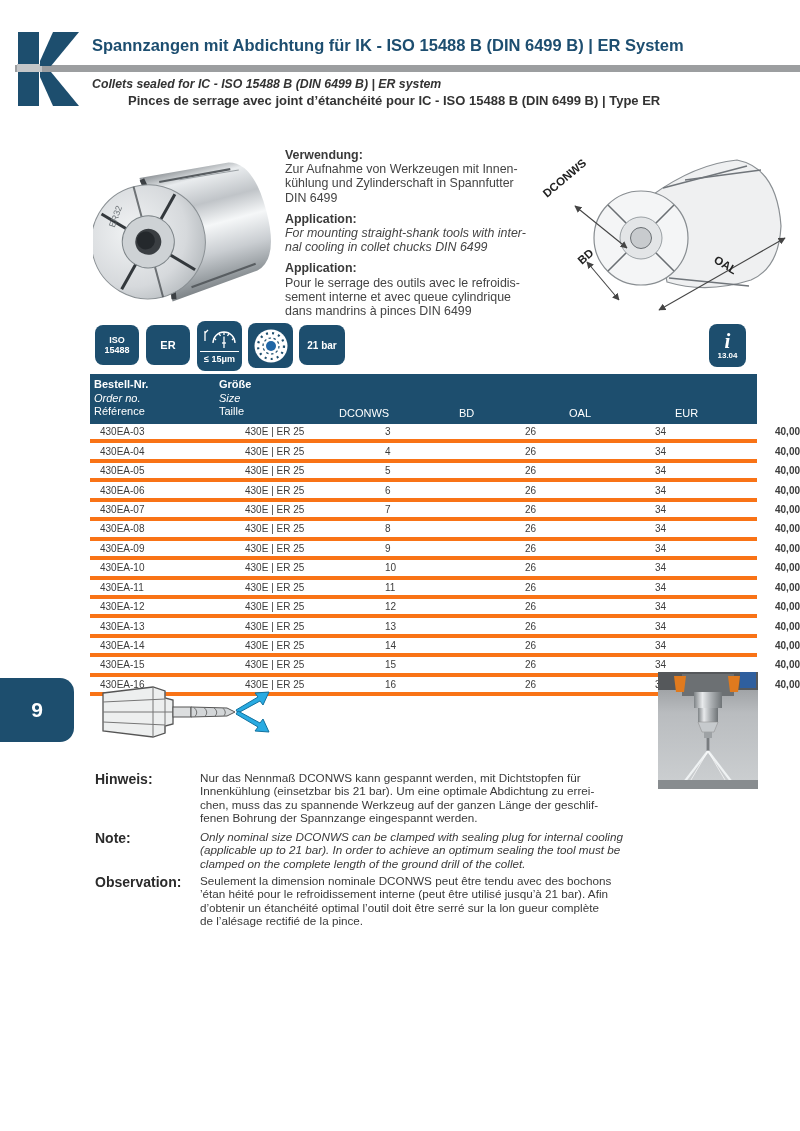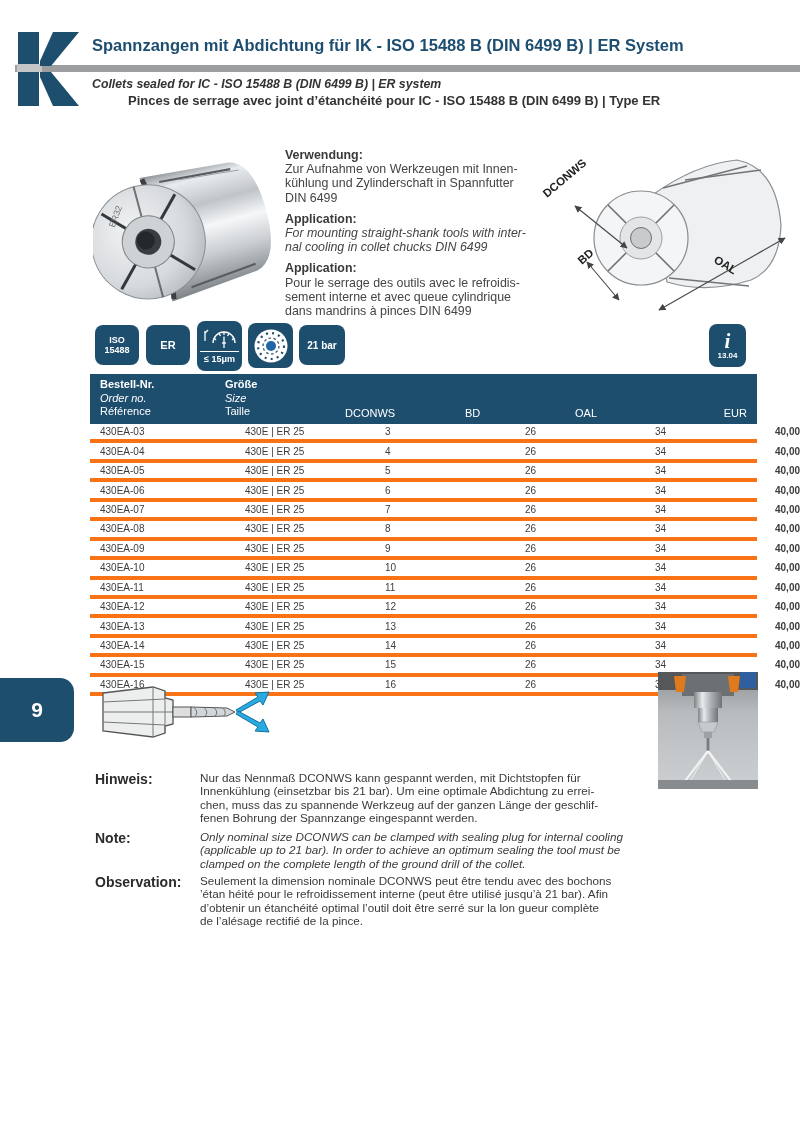--- a/index.html
+++ b/index.html
@@ -26,23 +26,23 @@
   .badge .bl{font-weight:bold;white-space:pre-line;}
   .badge-runout-label{font-size:9px;font-weight:bold;border-top:1.5px solid #fff;width:86%;padding-top:2px;margin-top:1px;}
   .info-badge{position:absolute;left:709px;top:324px;width:37px;height:43px;background:#1d4e6e;border-radius:8px;
               color:#fff;display:flex;flex-direction:column;align-items:center;justify-content:center;}
   .info-badge .i{font-family:"Liberation Serif",serif;font-style:italic;font-weight:bold;font-size:21px;line-height:20px;}
   .info-badge .code{font-size:8px;font-weight:bold;}
 
   
   .tbl{position:absolute;left:90px;top:374px;width:667px;}
   .thead{display:grid;grid-template-columns:125px 120px 120px 110px 110px 1fr;background:#1d4e6e;color:#fff;height:50px;}
-  .thead .th{padding-left:10px;display:flex;flex-direction:column;justify-content:flex-start;padding-top:4px;font-size:11px;line-height:13.5px;}
+  .thead .th{padding-left:4px;display:flex;flex-direction:column;justify-content:flex-start;padding-top:4px;font-size:11px;line-height:13.5px;}
   .thead .th.end{justify-content:flex-end;padding-bottom:4px;}
-  .thead .th.right{padding-right:10px;text-align:right;padding-left:0;}
+  .thead .th.right{padding-right:10px;padding-left:0;}
   .thead .b{font-weight:bold;}
   .thead .i{font-style:italic;}
   .tbody .trow{display:grid;grid-template-columns:125px 120px 120px 110px 110px 1fr;height:15.45px;
                align-items:center;border-bottom:4px solid #f97316;font-size:10px;color:#3c3c3c;gap:20px;}
   .tbody .trow > div{padding-left:10px;}
   .tbody .trow > div:last-child{text-align:right;padding-right:10px;padding-left:0;font-weight:bold;}
 
   
   .section-tab{position:absolute;left:0;top:678px;width:74px;height:64px;background:#1d4e6e;
                border-radius:0 14px 14px 0;color:#fff;display:flex;align-items:center;justify-content:center;

